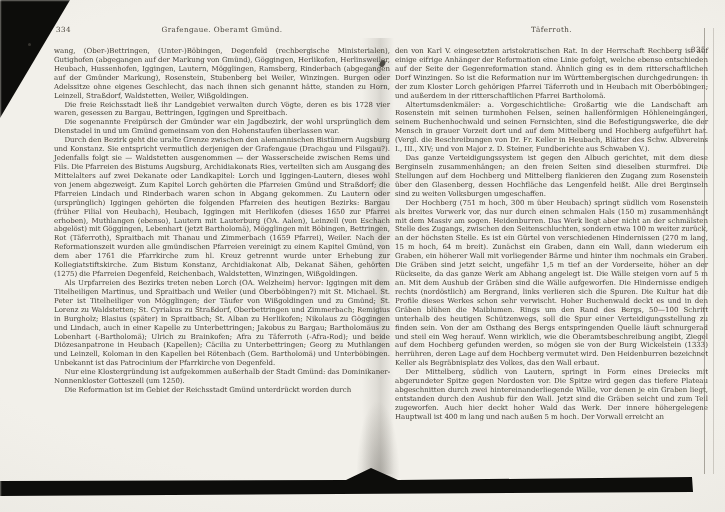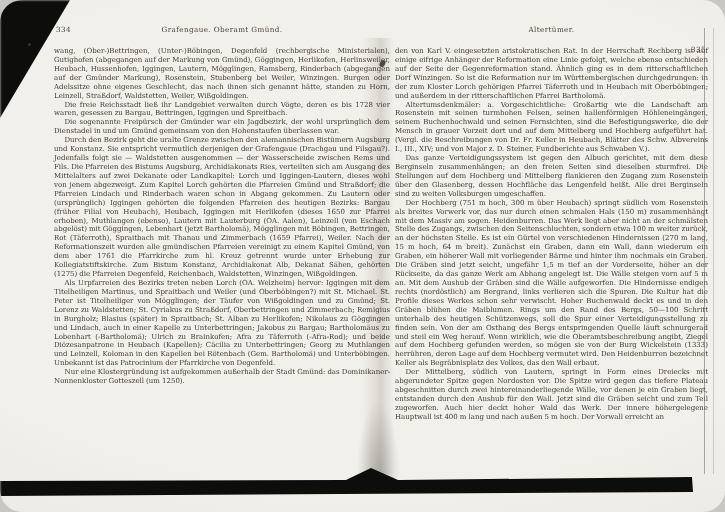--- a/index.html
+++ b/index.html
@@ -2,21 +2,20 @@
 <html style="--paper: #f2f0ea; --paper-edge: #e5e3dc; --ink: #3f3a31; --scan-black: #0d0d0b;"><head>
 <meta charset="utf-8">
 <style>
   html,body{margin:0;padding:0;background:#c9c7c2;}
   .stage{
     position:relative;width:725px;height:512px;overflow:hidden;
     background:
       radial-gradient(ellipse 120% 90% at 50% 45%, var(--paper,#f2f0ea) 55%, var(--paper-edge,#e5e3dc) 100%);
     font-family:"DejaVu Serif","Liberation Serif",serif;
     color:var(--ink,#3f3a31);
-    border-radius:22px;
   }
   
   .corner-wedge{
     position:absolute;left:0;top:0;width:130px;height:130px;
     background:var(--scan-black,#0d0d0b);
     clip-path:polygon(0 0,70px 0,0 118px);
     filter:blur(0.8px);
   }
   .bottom-band{
     position:absolute;left:0;top:0;width:725px;height:512px;
@@ -69,26 +68,27 @@
       <span class="page-num pn-left">334</span>
       <span>Grafengaue. Oberamt Gmünd.</span>
     </div>
     <div class="text-block">
         <p class="para">wang, (Ober-)Bettringen, (Unter-)Böbingen, Degenfeld (rechbergische Ministerialen), Gutighofen (abgegangen auf der Markung von Gmünd), Göggingen, Herlikofen, Herlinsweiler, Heubach, Hussenhofen, Iggingen, Lautern, Mögglingen, Ramsberg, Rinderbach (abgegangen auf der Gmünder Markung), Rosenstein, Stubenberg bei Weiler, Winzingen. Burgen oder Adelssitze ohne eigenes Geschlecht, das nach ihnen sich genannt hätte, standen zu Horn, Leinzell, Straßdorf, Waldstetten, Weiler, Wißgoldingen.</p>
         <p class="para ind">Die freie Reichsstadt ließ ihr Landgebiet verwalten durch Vögte, deren es bis 1728 vier waren, gesessen zu Bargau, Bettringen, Iggingen und Spreitbach.</p>
         <p class="para ind">Die sogenannte Freipürsch der Gmünder war ein Jagdbezirk, der wohl ursprünglich dem Dienstadel in und um Gmünd gemeinsam von den Hohenstaufen überlassen war.</p>
         <p class="para ind">Durch den Bezirk geht die uralte Grenze zwischen den alemannischen Bistümern Augsburg und Konstanz. Sie entspricht vermutlich derjenigen der Grafengaue (Drachgau und Filsgau?). Jedenfalls folgt sie — Waldstetten ausgenommen — der Wasserscheide zwischen Rems und Fils. Die Pfarreien des Bistums Augsburg, Archidiakonats Ries, verteilten sich am Ausgang des Mittelalters auf zwei Dekanate oder Landkapitel: Lorch und Iggingen-Lautern, dieses wohl von jenem abgezweigt. Zum Kapitel Lorch gehörten die Pfarreien Gmünd und Straßdorf; die Pfarreien Lindach und Rinderbach waren schon in Abgang gekommen. Zu Lautern oder (ursprünglich) Iggingen gehörten die folgenden Pfarreien des heutigen Bezirks: Bargau (früher Filial von Heubach), Heubach, Iggingen mit Herlikofen (dieses 1650 zur Pfarrei erhoben), Muthlangen (ebenso), Lautern mit Lauterburg (OA. Aalen), Leinzell (von Eschach abgelöst) mit Göggingen, Lebenhart (jetzt Bartholomä), Mögglingen mit Böbingen, Bettringen, Rot (Täferroth), Spraitbach mit Thanau und Zimmerbach (1659 Pfarrei), Weiler. Nach der Reformationszeit wurden alle gmündischen Pfarreien vereinigt zu einem Kapitel Gmünd, von dem aber 1761 die Pfarrkirche zum hl. Kreuz getrennt wurde unter Erhebung zur Kollegiatstiftskirche. Zum Bistum Konstanz, Archidiakonat Alb, Dekanat Sähen, gehörten (1275) die Pfarreien Degenfeld, Reichenbach, Waldstetten, Winzingen, Wißgoldingen.</p>
         <p class="para ind">Als Urpfarreien des Bezirks treten neben Lorch (OA. Welzheim) hervor: Iggingen mit dem Titelheiligen Martinus, und Spraitbach und Weiler (und Oberböbingen?) mit St. Michael. St. Peter ist Titelheiliger von Mögglingen; der Täufer von Wißgoldingen und zu Gmünd; St. Lorenz zu Waldstetten; St. Cyriakus zu Straßdorf, Oberbettringen und Zimmerbach; Remigius in Burgholz; Blasius (später) in Spraitbach; St. Alban zu Herlikofen; Nikolaus zu Göggingen und Lindach, auch in einer Kapelle zu Unterbettringen; Jakobus zu Bargau; Bartholomäus zu Lobenhart (-Bartholomä); Ulrich zu Brainkofen; Afra zu Täferroth (-Afra-Rod); und beide Diözesanpatrone in Heubach (Kapellen); Cäcilia zu Unterbettringen; Georg zu Muthlangen und Leinzell, Koloman in den Kapellen bei Rötenbach (Gem. Bartholomä) und Unterböbingen. Unbekannt ist das Patrocinium der Pfarrkirche von Degenfeld.</p>
         <p class="para ind">Nur eine Klostergründung ist aufgekommen außerhalb der Stadt Gmünd: das Dominikaner-Nonnenkloster Gotteszell (um 1250).</p>
+        <p class="para ind">Die Reformation ist im Gebiet der Reichsstadt Gmünd unterdrückt worden durch</p>
       </div>
   </div>
 
   <div class="page page-right">
     <div class="page-head">
-      <span>Altertümer.</span>
+      <span>Täferroth.</span>
       <span class="page-num pn-right">335</span>
     </div>
     <div class="text-block">
         <p class="para">den von Karl V. eingesetzten aristokratischen Rat. In der Herrschaft Rechberg ist auf einige eifrige Anhänger der Reformation eine Linie gefolgt, welche ebenso entschieden auf der Seite der Gegenreformation stand. Ähnlich ging es in dem ritterschaftlichen Dorf Winzingen. So ist die Reformation nur im Württembergischen durchgedrungen: in der zum Kloster Lorch gehörigen Pfarrei Täferroth und in Heubach mit Oberböbingen; und außerdem in der ritterschaftlichen Pfarrei Bartholomä.</p>
         <p class="para ind">Altertumsdenkmäler: a. Vorgeschichtliche: Großartig wie die Landschaft am Rosenstein mit seinen turmhohen Felsen, seinen hallenförmigen Höhleneingängen, seinem Buchenhochwald und seinen Fernsichten, sind die Befestigungswerke, die der Mensch in grauer Vorzeit dort und auf dem Mittelberg und Hochberg aufgeführt hat. (Vergl. die Beschreibungen von Dr. Fr. Keller in Heubach, Blätter des Schw. Albvereins I., III., XIV; und von Major z. D. Steiner, Fundberichte aus Schwaben V.).</p>
         <p class="para ind">Das ganze Verteidigungssystem ist gegen den Albuch gerichtet, mit dem diese Berginseln zusammenhängen; an den freien Seiten sind dieselben sturmfrei. Die Stellungen auf dem Hochberg und Mittelberg flankieren den Zugang zum Rosenstein über den Glasenberg, dessen Hochfläche das Lengenfeld heißt. Alle drei Berginseln sind zu weiten Volksburgen umgeschaffen.</p>
         <p class="para ind">Der Hochberg (751 m hoch, 300 m über Heubach) springt südlich vom Rosenstein als breites Vorwerk vor, das nur durch einen schmalen Hals (150 m) zusammenhängt mit dem Massiv am sogen. Heidenburren. Das Werk liegt aber nicht an der schmälsten Stelle des Zugangs, zwischen den Seitenschluchten, sondern etwa 100 m weiter zurück, an der höchsten Stelle. Es ist ein Gürtel von verschiedenen Hindernissen (270 m lang, 15 m hoch, 64 m breit). Zunächst ein Graben, dann ein Wall, dann wiederum ein Graben, ein höherer Wall mit vorliegender Bärme und hinter ihm nochmals ein Graben. Die Gräben sind jetzt seicht, ungefähr 1,5 m tief an der Vorderseite, höher an der Rückseite, da das ganze Werk am Abhang angelegt ist. Die Wälle steigen vorn auf 5 m an. Mit dem Aushub der Gräben sind die Wälle aufgeworfen. Die Hindernisse endigen rechts (nordöstlich) am Bergrand, links verlieren sich die Spuren. Die Kultur hat die Profile dieses Werkes schon sehr verwischt. Hoher Buchenwald deckt es und in den Gräben blühen die Maiblumen. Rings um den Rand des Bergs, 50—100 Schritt unterhalb des heutigen Schützenwegs, soll die Spur einer Verteidigungsstellung zu finden sein. Von der am Osthang des Bergs entspringenden Quelle läuft schnurgerad und steil ein Weg herauf. Wenn wirklich, wie die Oberamtsbeschreibung angibt, Ziegel auf dem Hochberg gefunden werden, so mögen sie von der Burg Wickelstein (1333) herrühren, deren Lage auf dem Hochberg vermutet wird. Den Heidenburren bezeichnet Keller als Begräbnisplatz des Volkes, das den Wall erbaut.</p>
         <p class="para ind">Der Mittelberg, südlich von Lautern, springt in Form eines Dreiecks mit abgerundeter Spitze gegen Nordosten vor. Die Spitze wird gegen das tiefere Plateau abgeschnitten durch zwei hintereinanderliegende Wälle, vor denen je ein Graben liegt, entstanden durch den Aushub für den Wall. Jetzt sind die Gräben seicht und zum Teil zugeworfen. Auch hier deckt hoher Wald das Werk. Der innere höhergelegene Hauptwall ist 400 m lang und nach außen 5 m hoch. Der Vorwall erreicht an</p>
       </div>
   </div>

